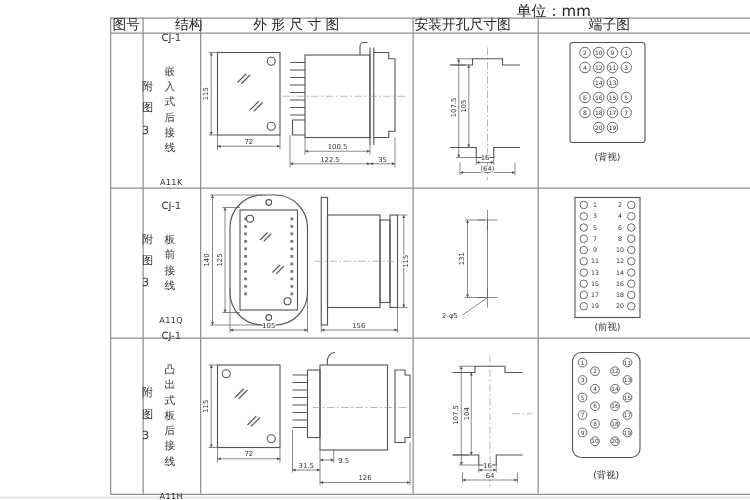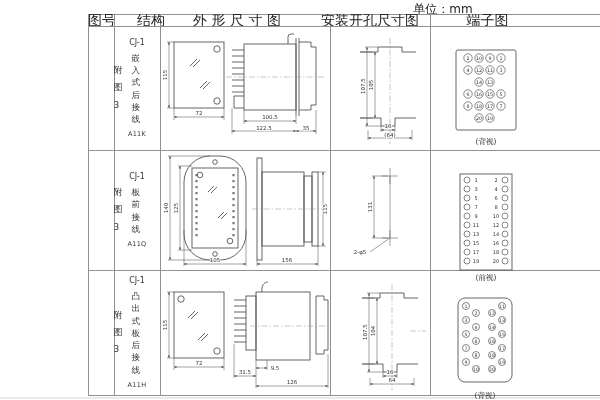--- a/index.html
+++ b/index.html
@@ -2,31 +2,31 @@
 <html><head>
 <meta charset="utf-8">
 <style>
   html,body{margin:0;padding:0;}
   body{width:600px;height:400px;background:#fff;position:relative;overflow:hidden;
        font-family:"DejaVu Sans","Liberation Sans",sans-serif;color:#333;}
   .hl,.vl{position:absolute;background:#909090;}
   .hl{height:1px;left:88px;width:512px;}
   .vl{width:1px;top:14px;height:381px;}
   .hd{position:absolute;top:14px;height:12px;line-height:12px;text-align:center;
-      font-size:14px;color:#222;white-space:nowrap;overflow:hidden;}
+      font-size:11px;color:#222;white-space:nowrap;overflow:hidden;}
   .unit{position:absolute;left:413px;top:1px;width:60px;text-align:center;font-size:12px;color:#222;}
   .cell{position:absolute;display:flex;align-items:center;justify-content:center;}
   .c1{left:88px;width:26px;margin-left:18px;}  .c2{left:114px;width:46px;}
   .c3{left:160px;width:170px;}.c4{left:330px;width:100px;}
-  .c5{left:430px;width:127px;margin-top:16px;}
+  .c5{left:430px;width:127px;}
   .r1{top:26px;height:124px;} .r2{top:150px;height:120px;} .r3{top:270px;height:125px;}
   .figcell{font-size:9px;}
   .vtext{width:11px;word-break:break-all;text-align:left;margin:0 auto;line-height:1.45;}
   .figcell .vtext{line-height:1.9;}
-  .strcell{flex-direction:column;gap:5px;font-size:8.5px;}
+  .strcell{flex-direction:column;gap:17px;font-size:8.5px;}
   .model{font-size:8px;}
   .code{font-size:6.5px;letter-spacing:0.3px;}
   svg{display:block;font-family:"DejaVu Sans","Liberation Sans",sans-serif;}
   .ln{fill:none;stroke:#555;stroke-width:0.9;}
   .dl{fill:none;stroke:#555;stroke-width:0.55;}
   .cl{fill:none;stroke:#999;stroke-width:0.55;stroke-dasharray:6 2 1.5 2;}
   .dt{font-size:5.5px;fill:#333;text-anchor:middle;paint-order:stroke;stroke:#fff;stroke-width:1.4px;}
   .lbl{font-size:7.5px;fill:#333;text-anchor:middle;}
   .tc{fill:#fff;stroke:#555;stroke-width:0.7;}
   .tn{fill:#333;text-anchor:middle;}

